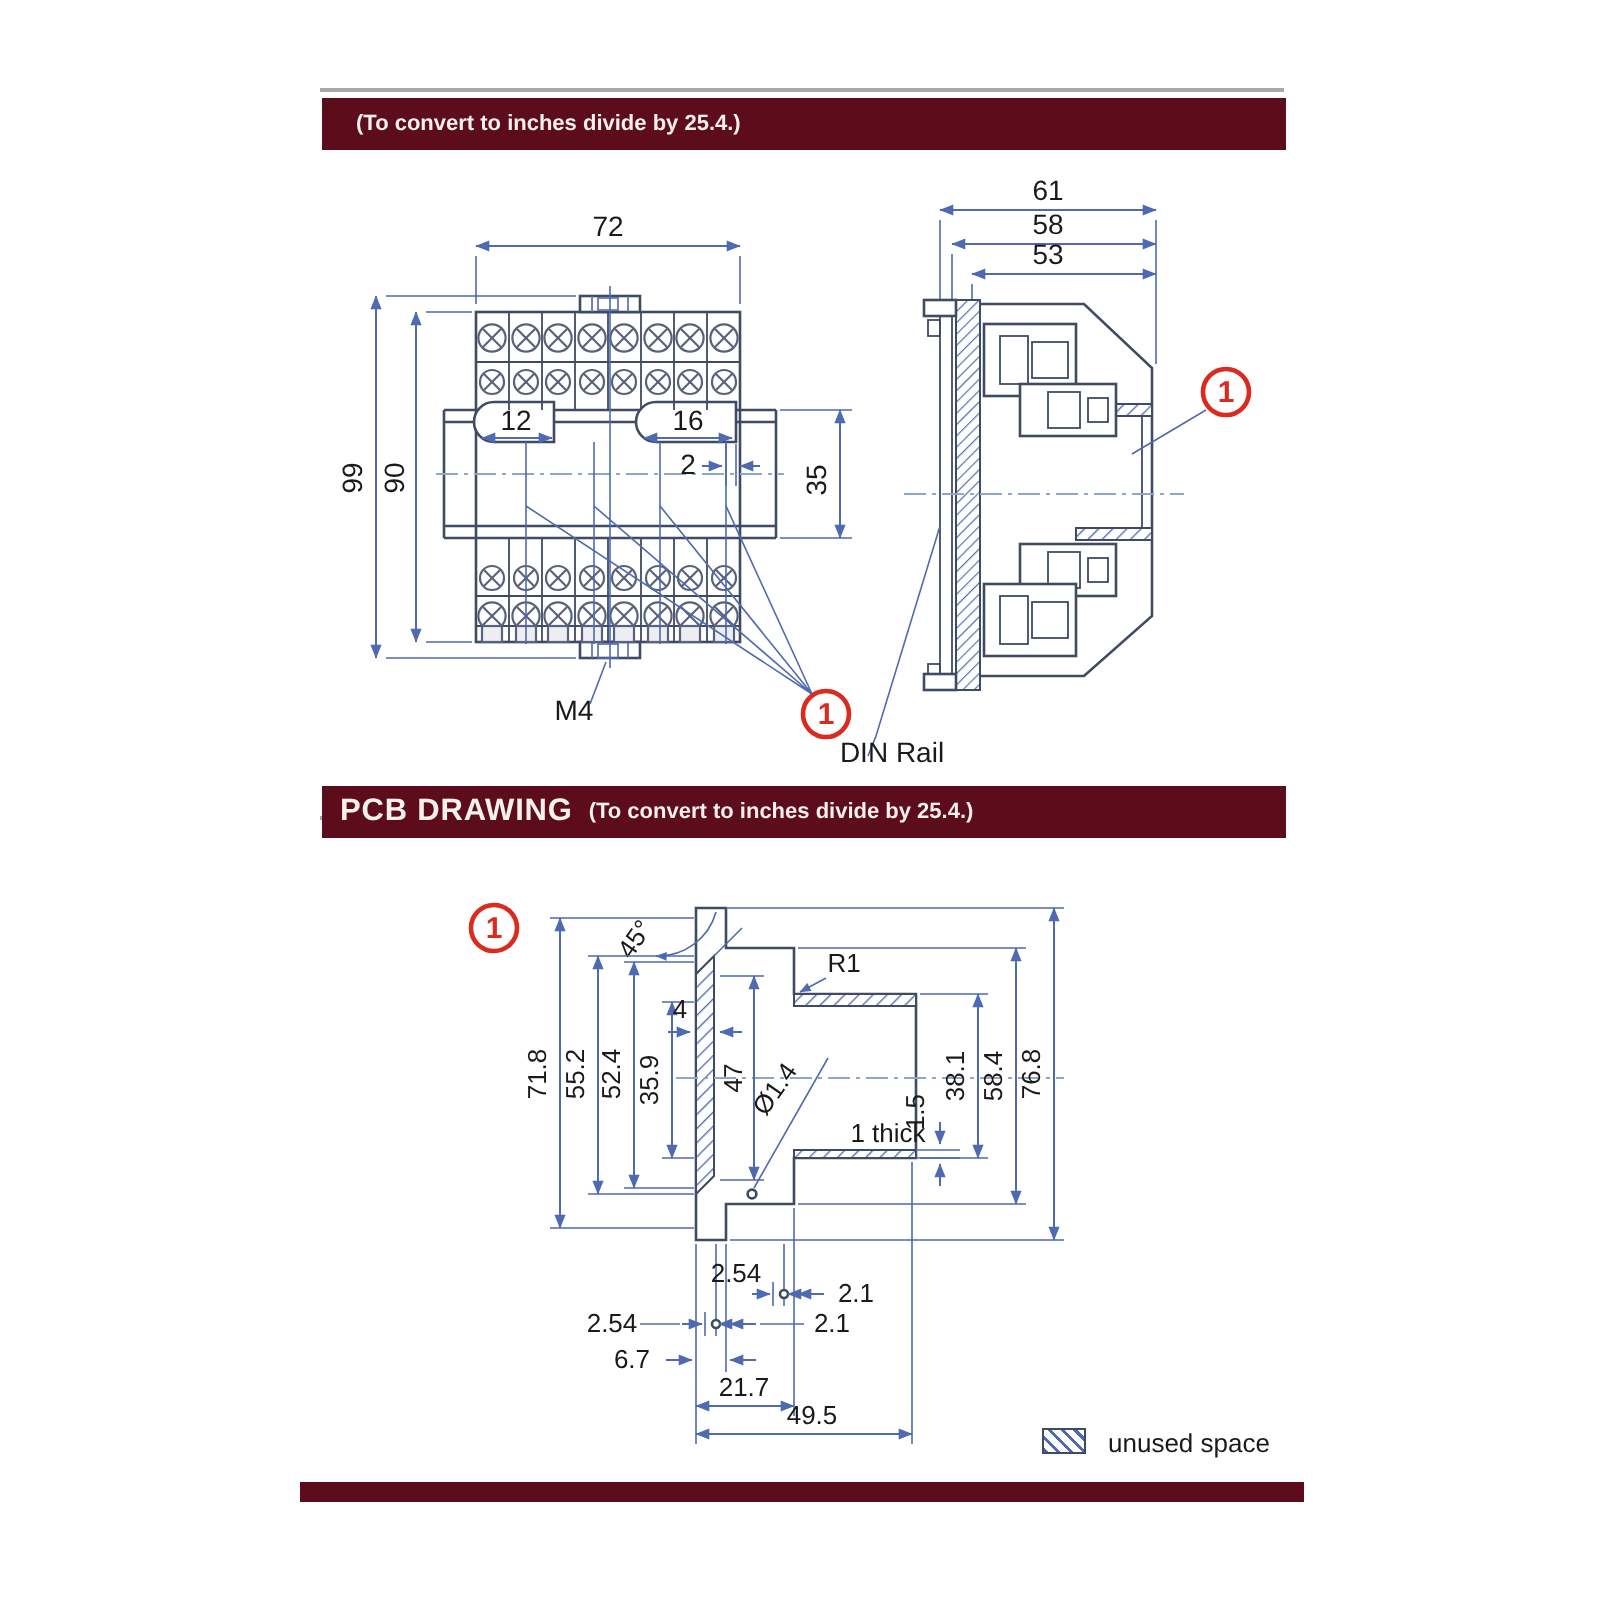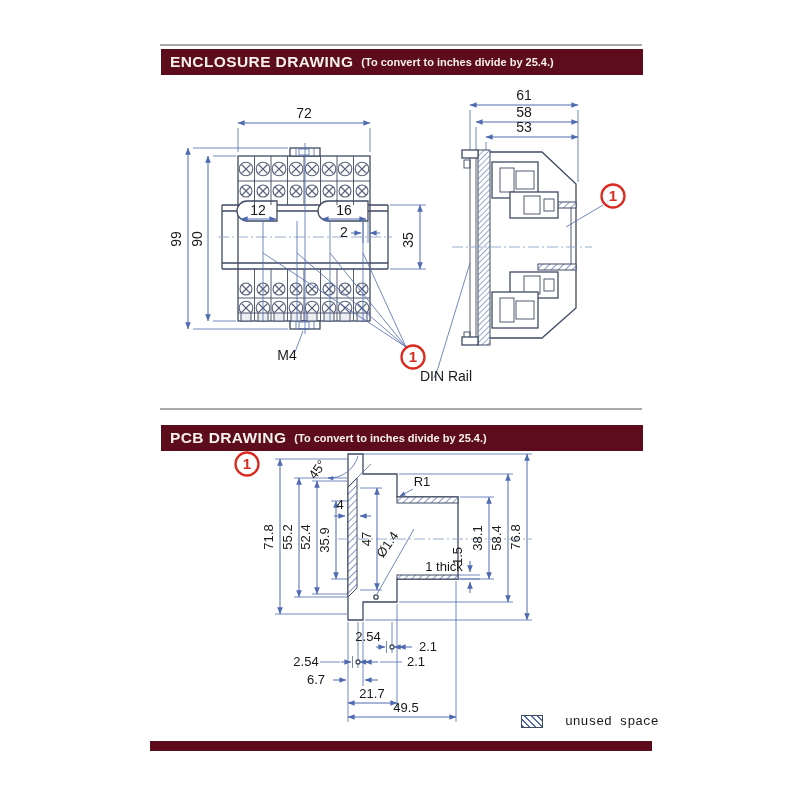--- a/index.html
+++ b/index.html
@@ -9,21 +9,21 @@
   }
   html,body{margin:0;padding:0;background:#fff;}
   #page{position:relative;width:800px;height:800px;background:#fff;overflow:hidden;
         font-family:"Liberation Sans",sans-serif;}
   .rule{position:absolute;height:2px;background:#a9a9a9;}
   .bar{position:absolute;left:161px;width:482px;height:26px;background:var(--header_bg);
        color:var(--header_text);display:flex;align-items:center;padding-left:9px;box-sizing:border-box;}
   .bar .ttl{font-weight:bold;font-size:15.5px;letter-spacing:.4px;white-space:nowrap;}
   .bar .sub{font-weight:bold;font-size:11px;margin-left:8px;white-space:nowrap;}
   .footerbar{position:absolute;left:150px;top:741px;width:502px;height:10px;background:var(--header_bg);}
-  .legend{position:absolute;left:521px;top:714px;display:flex;align-items:center;gap:22px;font-family:Liberation Mono, monospace;}
+  .legend{position:absolute;left:521px;top:714px;display:flex;gap:11px;}
   .legend .swatch{width:20px;height:11px;border:1px solid var(--object_line);
       background:repeating-linear-gradient(45deg,var(--dimension_line) 0 1.5px,#fff 1.5px 4.5px);}
   .legend .lbl{font-size:13px;color:var(--text_color);}
   svg{position:absolute;}
   .o{stroke:var(--object_line);fill:none;stroke-width:1.3;}
   .ow{stroke:var(--object_line);fill:#fff;stroke-width:1.3;}
   .ot{stroke:var(--object_line);fill:none;stroke-width:.9;}
   .d{stroke:var(--dimension_line);fill:none;stroke-width:1;}
   .dt{stroke:var(--dimension_line);fill:none;stroke-width:.8;}
   .h{fill:url(#hatchp);stroke:var(--object_line);stroke-width:1;}
@@ -35,21 +35,20 @@
   .redt{font:bold 15px "Liberation Sans",sans-serif;fill:var(--callout_red);text-anchor:middle;}
   .sc{stroke:var(--screw);stroke-width:1.1;}
 </style>
 </head>
 <body>
 
 <div id="page">
 
   <div class="rule" style="left:160px;top:44px;width:482px;"></div>
   <div class="bar" style="top:49px;">
-    <span class="ttl">ENCLOSURE DRAWING</span>
     <span class="sub">(To convert to inches divide by 25.4.)</span>
   </div>
 
   <svg viewBox="150 85 510 320" style="left:150px;top:85px;width:510px;height:320px;">
     <defs>
       <marker id="arr" viewBox="0 0 10 10" refX="9.5" refY="5" markerWidth="10" markerHeight="7" orient="auto-start-reverse">
         <path d="M0,1 L10,5 L0,9 z" fill="#4f6ab0"></path>
       </marker>
       <pattern id="hatchp" patternUnits="userSpaceOnUse" width="5" height="5" patternTransform="rotate(45)">
         <rect width="5" height="5" fill="#fff"></rect>
@@ -230,21 +229,21 @@
         <circle cx="613" cy="196" r="11.5" class="redc"></circle>
         <text class="redt" x="613" y="201">1</text>
       </g>
 
       <path d="M434,378L438,368L470,263" class="dt"></path>
       <text class="te" x="446" y="381" text-anchor="start">DIN Rail</text>
     </g>
   </svg>
 
   <div class="rule" style="left:160px;top:408px;width:482px;"></div>
-  <div class="bar" style="top:425px;">
+  <div class="bar" style="top:393px;">
     <span class="ttl">PCB DRAWING</span>
     <span class="sub">(To convert to inches divide by 25.4.)</span>
   </div>
 
   <svg viewBox="220 440 440 300" style="left:220px;top:440px;width:440px;height:300px;">
     <g>
 
       <g>
         <circle cx="247" cy="464" r="11.5" class="redc"></circle>
         <text class="redt" x="247" y="469">1</text>

